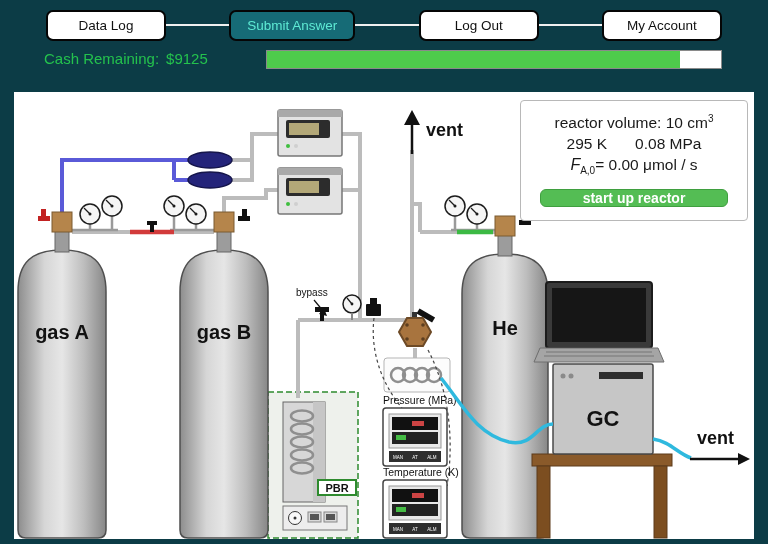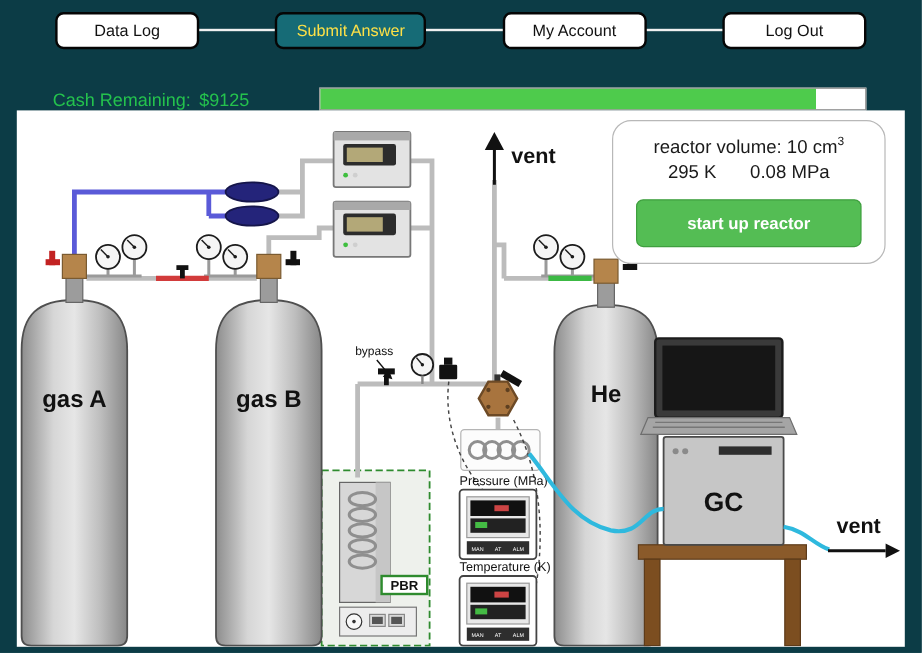--- a/index.html
+++ b/index.html
@@ -1,51 +1,51 @@
 <!DOCTYPE html>
 <html><head>
 <meta charset="utf-8">
 <style>
 *{margin:0;padding:0;box-sizing:border-box}
 html,body{background:#0c3c46}
 body{width:768px;height:544px;font-family:"Liberation Sans",sans-serif;overflow:hidden}
 .topbar{position:relative;height:50px;display:flex;align-items:center;justify-content:space-between;padding:0 46px}
 .nav-line{position:absolute;left:52px;right:52px;top:24px;border-top:2px solid #f0f0f0}
 .nav-btn{position:relative;z-index:1;height:31px;min-width:120px;padding:0 16px;background:#fff;border:2px solid #050505;border-radius:7px;font-family:inherit;font-size:13.5px;color:#111;cursor:pointer}
-.nav-btn.active{background:#166b76;color:#fde047}
-.statusbar{height:42px;display:flex;align-items:flex-end;padding:0 46px 0 44px}
+.nav-btn.active{background:#166b76;color:#5eead4}
+.statusbar{height:42px;display:flex;align-items:flex-start;padding:0 46px 0 44px}
 .cash{color:#24c24d;font-size:15px;white-space:nowrap}
 .cash .amt{margin-left:7px}
 .progress{margin-left:auto;width:456px;height:19px;background:#fff;border:1px solid #8a8a8a}
 .progress-fill{height:100%;background:#4ecb4c}
 .main{position:relative;margin:0 14px;height:447px;background:#fff}
 .main svg{position:absolute;left:0;top:0}
-.info-panel{position:absolute;top:8px;right:16px;width:228px;background:#fff;border:1px solid #b8b8b8;border-radius:16px;padding:9px 6px 10px;text-align:center;color:#1a1a1a;font-size:15.5px;z-index:2}
+.info-panel{position:absolute;top:8px;right:6px;width:228px;background:#fff;border:1px solid #b8b8b8;border-radius:4px;padding:9px 6px 10px;text-align:center;color:#1a1a1a;font-size:15.5px;z-index:2}
 .ip-row{margin:3px 0}
 .ip-row sup,.ip-row sub{font-size:10px}
 .ip-cond .t{margin-right:28px}
 .ip-flow i{font-size:16px}
-.start-btn{display:block;margin:13px auto 3px;width:188px;height:40px;background:#54bd54;border:1px solid #3f9f3f;border-radius:6px;color:#fff;font-weight:bold;font-size:14px;font-family:inherit;cursor:pointer}
+.start-btn{display:block;margin:13px auto 3px;width:188px;height:18px;background:#54bd54;border:1px solid #3f9f3f;border-radius:6px;color:#fff;font-weight:bold;font-size:14px;font-family:inherit;cursor:pointer}
 text{font-family:"Liberation Sans",sans-serif}
 .cyl-label{font-size:20px;font-weight:bold;fill:#111}
 .vent-label{font-size:18px;font-weight:bold;fill:#111}
 .small-label{font-size:10.5px;fill:#111}
 .tiny-label{font-size:4.5px;fill:#fff}
 .gc-label{font-size:22px;font-weight:bold;fill:#111}
 .pbr-label{font-size:11px;font-weight:bold;fill:#111}
 </style>
 </head>
 <body>
 
 <div class="topbar">
   <div class="nav-line"></div>
   <button class="nav-btn">Data Log</button>
   <button class="nav-btn active">Submit Answer</button>
+  <button class="nav-btn">Log Out</button>
   <button class="nav-btn">My Account</button>
-  <button class="nav-btn">Log Out</button>
 </div>
 
 <div class="statusbar">
   <span class="cash"><span>Cash Remaining:</span><span class="amt">$9125</span></span>
   <div class="progress">
     <div class="progress-fill" style="width:91%"></div>
   </div>
 </div>
 
 <div class="main">
@@ -283,15 +283,18 @@
   </g>
 </svg>
 
   <div class="info-panel">
     <div class="ip-row">
       <span>reactor volume: 10 cm</span><sup>3</sup>
     </div>
     <div class="ip-row ip-cond">
       <span class="t">295 K</span><span>0.08 MPa</span>
     </div>
+    <div class="ip-row ip-flow">
+      <i>F</i><sub>A,0</sub><span>= 0.00 μmol / s</span>
+    </div>
     <button class="start-btn">start up reactor</button>
   </div>
 </div>
 
 </body></html>

